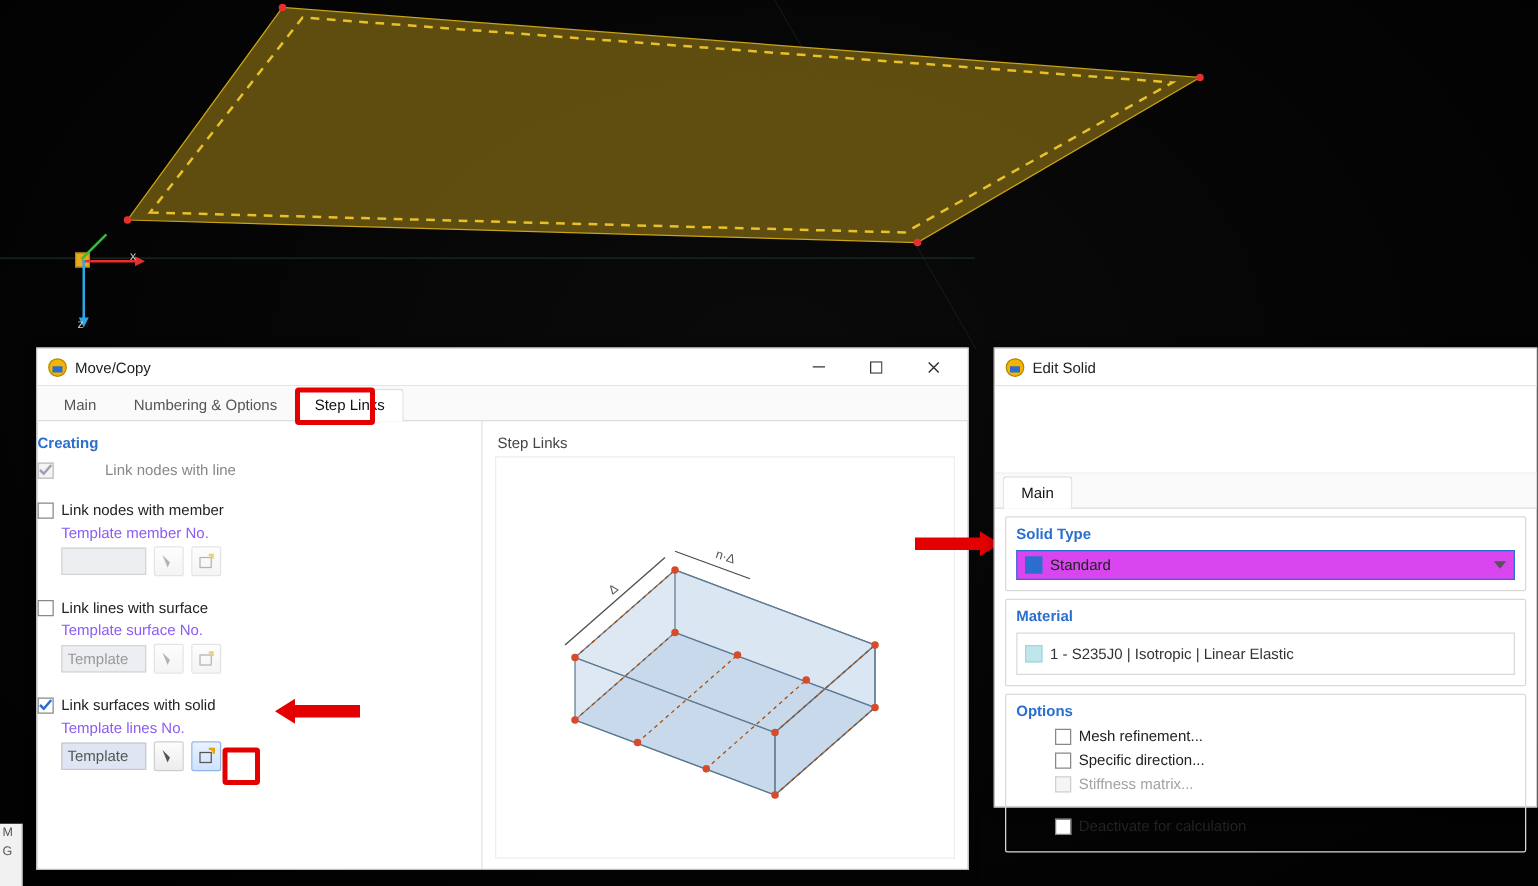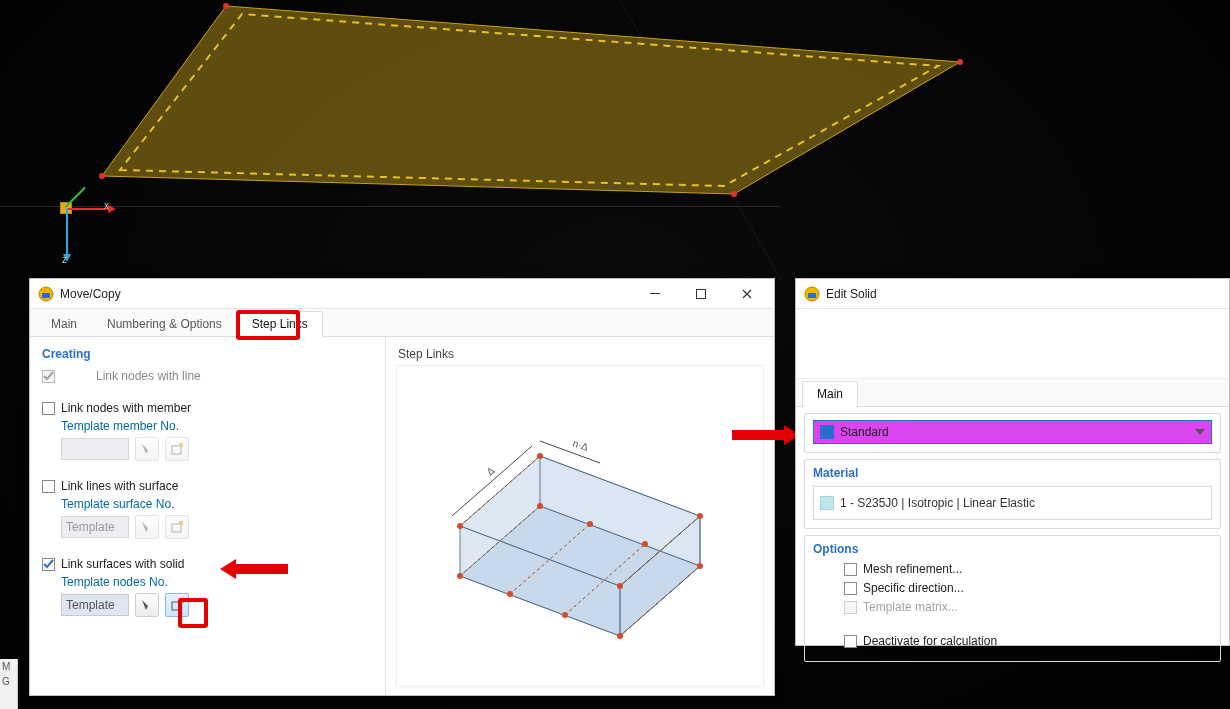--- a/index.html
+++ b/index.html
@@ -39,31 +39,31 @@
   .win-controls { display:flex; }
   .win-btn { width:46px; height:28px; display:flex; align-items:center; justify-content:center; color:#555; }
   .win-btn svg{width:10px;height:10px;}
 
   .tabstrip { display:flex; border-bottom:1px solid #dcdcdc; padding:0 6px; background:#fafafa; height:28px; align-items:flex-end;}
   .tab { padding:5px 14px 6px; font-size:12px; color:#555; border:1px solid transparent; border-bottom:none; position:relative; top:1px; background:transparent; border-radius:3px 3px 0 0; cursor:pointer;}
   .tab.active { background:#fff; border-color:#dcdcdc; color:#111; }
   .annot-box{ position:absolute; border:4px solid #e40000; border-radius:3px; pointer-events:none; }
 
   .body-cols{display:flex; height:calc(100% - 58px);}
-  .leftcol{ width:356px; padding:8px 10px 10px 12px; border-right:1px solid #e1e1e1;}
+  .leftcol{ width:356px; padding:8px 10px 10px 0; border-right:1px solid #e1e1e1;}
   .rightcol{ flex:1; padding:8px 10px;}
   .grouplabel{ color:#2a6fcf; font-weight:600; font-size:12px; margin:2px 0 8px 0;}
   .chk-row{ display:flex; align-items:center; gap:6px; margin:6px 0 2px 0;}
   .chkbox{ width:13px; height:13px; border:1px solid #888; background:#fff; display:inline-flex; align-items:center;justify-content:center;}
   .chkbox.disabled{ border-color:#bbb; background:#f4f4f4;}
   .chkbox.checked svg{display:block;}
   .chkbox svg{display:none; width:11px;height:11px;}
   .chk-label{ font-size:12px; color:#222;}
   .chk-label.disabled{color:#888;margin-left:35px;}
-  .sublabel{ font-size:12px; color:#0369a1; margin:4px 0 4px 19px;}
+  .sublabel{ font-size:12px; color:#8b5cf6; margin:4px 0 4px 19px;}
   .inline-controls{display:flex; align-items:center; gap:6px; margin-left:19px;}
   .minput{ width:68px; height:22px; border:1px solid #c9c9c9; background:#eef0f3; padding:0 4px; font-size:12px; color:#555;}
   .minput.disabled{background:#eceef2;color:#999;border-color:#d4d4d4;}
   .iconbtn{ width:24px;height:24px; border:1px solid #cfcfcf; background:linear-gradient(#fdfdfd,#ececec); display:flex;align-items:center;justify-content:center; border-radius:2px;}
   .iconbtn.disabled{opacity:.55;}
   .iconbtn svg{width:14px;height:14px;}
   .block{margin-bottom:18px;}
 
   .preview-area{ width:100%; height:100%; background:#fff; display:flex; flex-direction:column;}
   .preview-title{font-size:12px; color:#444; margin:2px 0 4px 2px;}
@@ -209,21 +209,21 @@
 
         <div class="block">
           <div class="chk-row">
             <span class="chkbox checked">
               <svg viewBox="0 0 11 11">
                   <path d="M1 5 L4 8 L10 1" stroke="#2a6fcf" stroke-width="2" fill="none"></path>
                 </svg>
             </span>
             <span class="chk-label">Link surfaces with solid</span>
           </div>
-          <div class="sublabel">Template nodes No.</div>
+          <div class="sublabel">Template lines No.</div>
           <div class="inline-controls">
             <input class="minput" style="background: rgb(223, 229, 242); color: rgb(85, 85, 85);" value="Template">
             <span class="iconbtn">
                 <svg viewBox="0 0 14 14">
                   <path d="M2 2 L8 8 L6 12 L2 2Z" fill="#555"></path>
                 </svg>
               </span>
             <span class="iconbtn" style="background:linear-gradient(#e9f2ff,#cfe2ff);border-color:#8fb6e6;">
                 <svg viewBox="0 0 14 14">
                   <rect x="2" y="4" width="9" height="8" fill="none" stroke="#555"></rect>
@@ -309,20 +309,21 @@
       <span class="title">Edit Solid</span>
     </div>
 
     <div style="height:70px;border-bottom:1px solid #eee;"></div>
 
     <div class="tabstrip" style="padding-left:6px;">
       <div class="tab active">Main</div>
     </div>
 
     <div class="panel-section">
+      <div class="section-title">Solid Type</div>
       <div class="combo">
         <span class="sq"></span>
         <span class="ctext">Standard</span>
         <span class="dd"></span>
       </div>
     </div>
 
     <div class="panel-section">
       <div class="section-title">Material</div>
       <div class="listrow">
@@ -336,21 +337,21 @@
       <div class="opt-row">
         <span class="chkbox"></span>
         <span class="chk-label">Mesh refinement...</span>
       </div>
       <div class="opt-row">
         <span class="chkbox"></span>
         <span class="chk-label">Specific direction...</span>
       </div>
       <div class="opt-row disabled">
         <span class="chkbox"></span>
-        <span class="chk-label">Template matrix...</span>
+        <span class="chk-label">Stiffness matrix...</span>
       </div>
       <div style="height:10px"></div>
       <div class="opt-row">
         <span class="chkbox"></span>
         <span class="chk-label">Deactivate for calculation</span>
       </div>
     </div>
   </div>
 
   <div class="sidecut">

